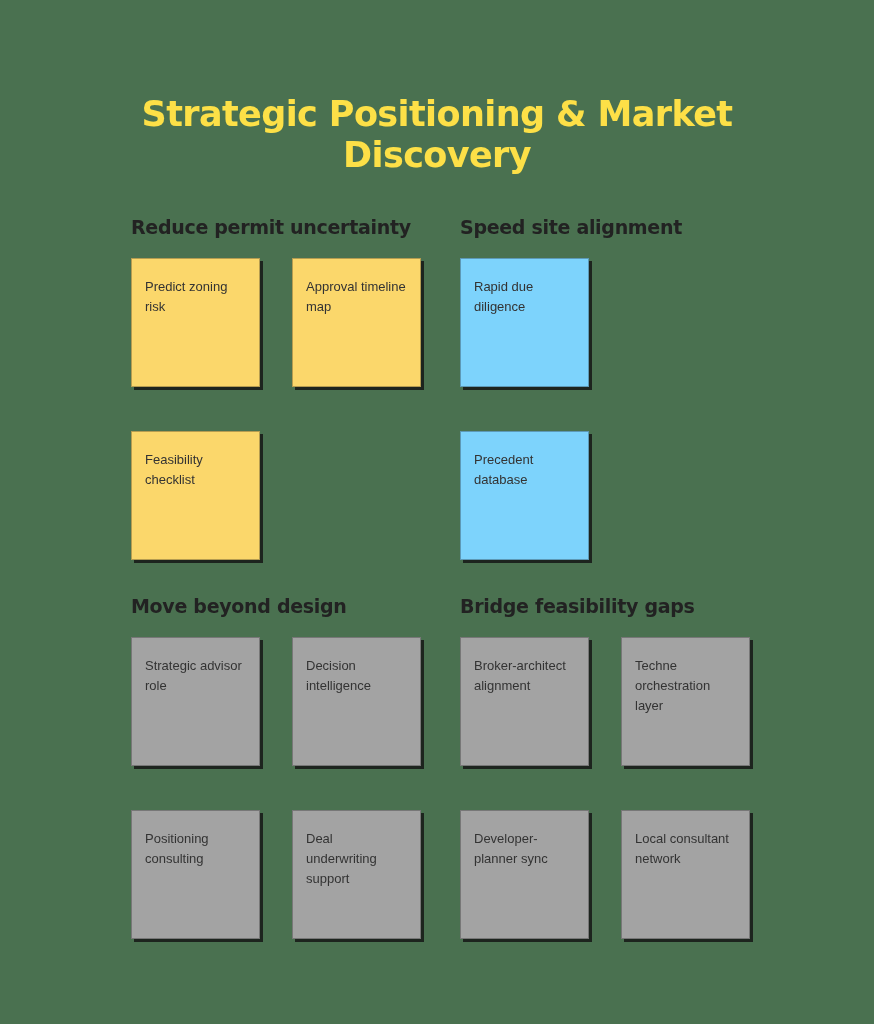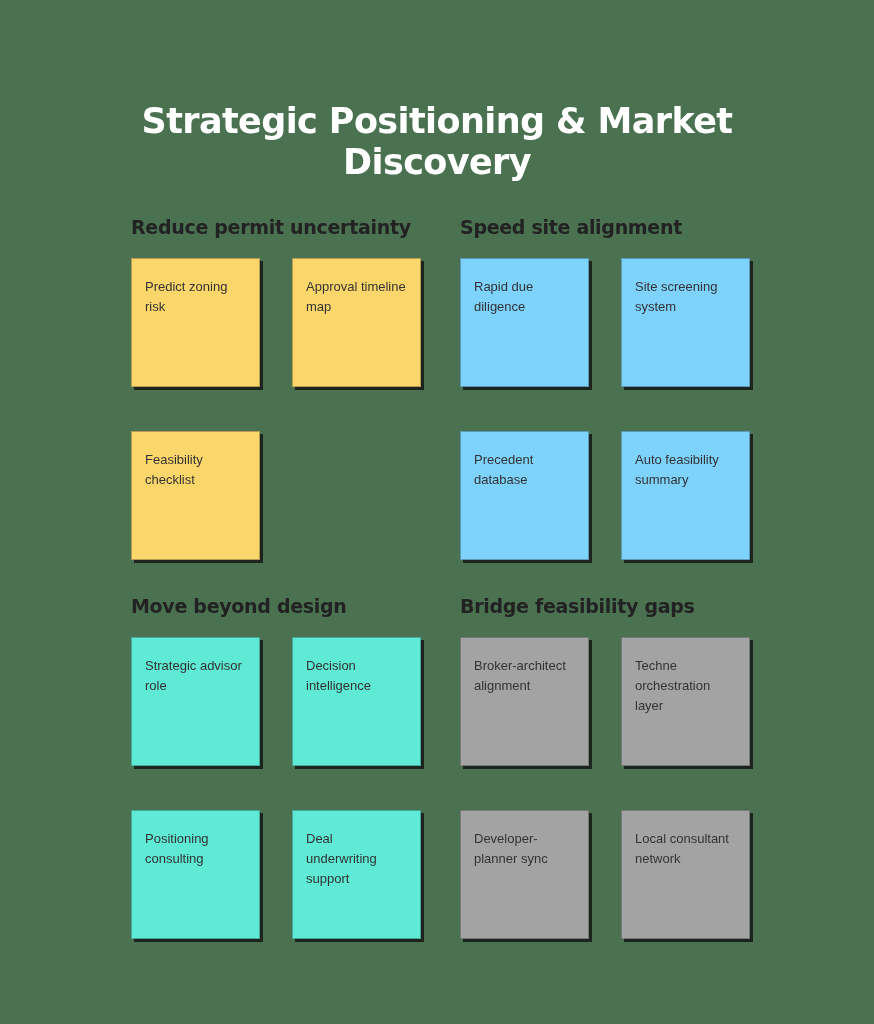--- a/index.html
+++ b/index.html
@@ -12,29 +12,29 @@
   body {
     background: #4a7150;
     font-family: "Liberation Sans", sans-serif;
     overflow: hidden;
     position: relative;
   }
 
   
   .title {
     width: 620px;
-    margin: 11px auto;
+    margin: 4px auto;
     padding-top: 90px;
     text-align: center;
     font-family: "DejaVu Sans", sans-serif;
     font-size: 35px;
     font-weight: 900;
     line-height: 1.16;
     letter-spacing: -0.6px;
-    color: #ffffff;
+    color: #fde047;
   }
 
   
   .board {
     position: absolute;
     left: 122px;
     top: 212px;
     width: 630px;
     margin-left: 9px;
   }
@@ -80,21 +80,21 @@
     color: #333333;
     position: relative;
     border: 1px solid rgba(20,20,20,0.30);
     box-shadow: 3px 3px 0 rgba(18,18,18,0.80);
   }
 
   .card-text { display: block; }
 
   .card.yellow { background: #fbd76b; }
   .card.green  { background: #7dd3fc; }
-  .card.blue   { background: #5eead4; }
+  .card.blue   { background: #a3a3a3; }
   .card.purple { background: #a3a3a3; }
 
   .spacer-row { height: 31px; }
 </style>
 </head>
 <body style="background: rgb(74, 113, 80);">
 
 <div class="title">Strategic Positioning &amp; Market Discovery</div>
 
 <div class="board">
@@ -122,28 +122,20 @@
 
     <div class="quadrant q-right">
       <div class="quad-heading">Speed site alignment</div>
       <div class="cards">
         <div class="card-col">
           <div class="card green">
             <span class="card-text">Rapid due diligence</span>
           </div>
           <div class="card green">
             <span class="card-text">Precedent database</span>
-          </div>
-        </div>
-        <div class="card-col">
-          <div class="card green">
-            <span class="card-text">Site screening system</span>
-          </div>
-          <div class="card green">
-            <span class="card-text">Auto feasibility summary</span>
           </div>
         </div>
       </div>
     </div>
 
   </div>
 
   <div class="spacer-row"></div>
 
   <div class="quad-row">

